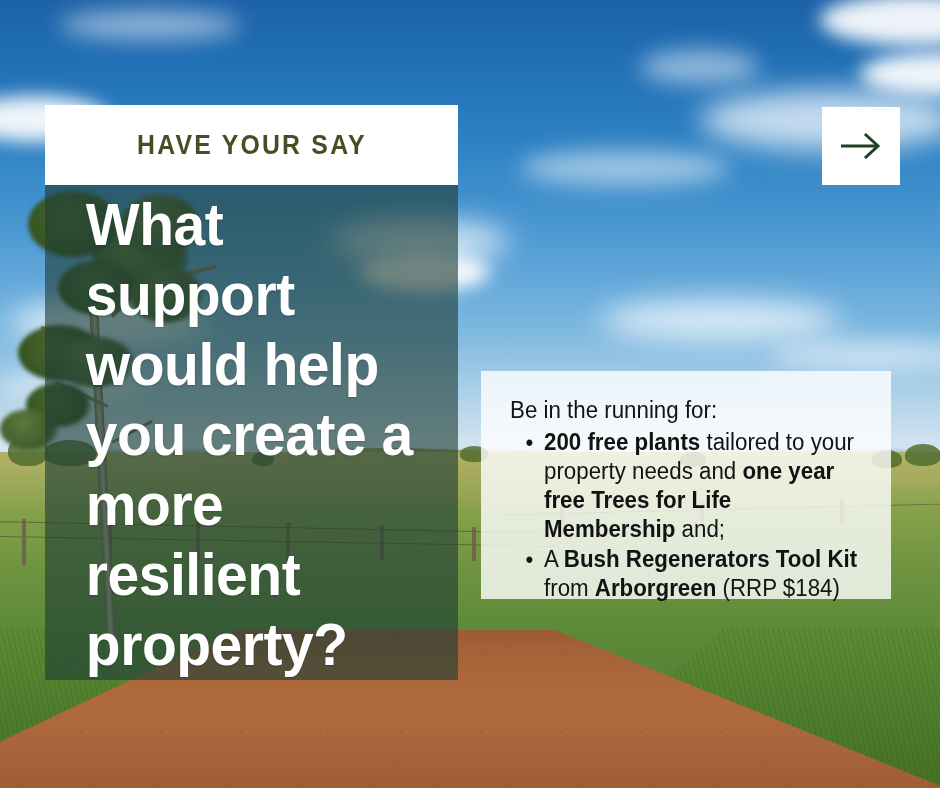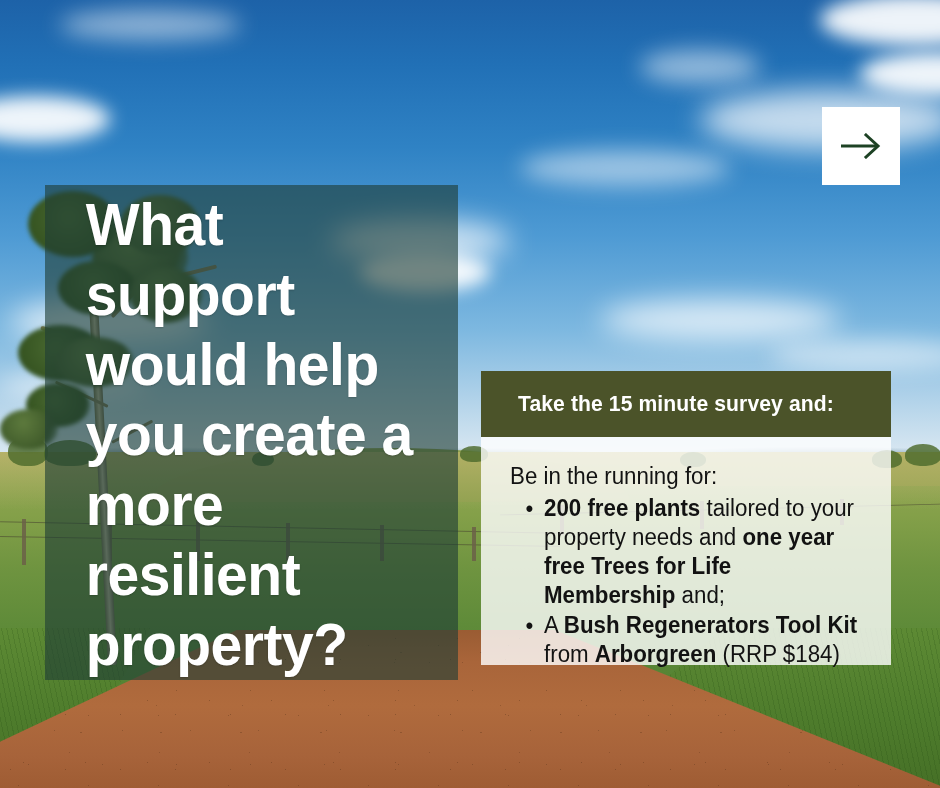--- a/index.html
+++ b/index.html
@@ -396,37 +396,37 @@
       <div class="foliage" style="left:120px; top:0px;   width:80px;  height:60px;"></div>
       <div class="foliage d" style="left:58px;  top:66px;  width:78px;  height:54px;"></div>
       <div class="foliage" style="left:130px; top:72px;  width:72px;  height:56px;"></div>
       <div class="foliage d" style="left:18px;  top:130px; width:84px;  height:56px;"></div>
       <div class="foliage" style="left:56px;  top:142px; width:78px;  height:50px;"></div>
       <div class="foliage d" style="left:26px;  top:188px; width:64px;  height:44px;"></div>
       <div class="foliage" style="left:0px;   top:214px; width:58px;  height:40px;"></div>
     </div>
   </div>
 
+  <div class="eyebrow-box">
+    <span class="eyebrow-text">HAVE YOUR SAY</span>
+  </div>
 
   <div class="headline-panel"></div>
   <div class="headline">What support would help you create a more resilient property?</div>
 
   <div class="arrow-btn">
     <span>
       <svg width="44" height="26" viewBox="0 0 44 26" aria-hidden="true">
         <line x1="2" y1="13" x2="39" y2="13" stroke="#1d4224" stroke-width="3"></line>
         <polyline points="27,2 39,13 27,24" fill="none" stroke="#1d4224" stroke-width="3" stroke-linecap="square" stroke-linejoin="miter"></polyline>
       </svg>
     </span>
   </div>
 
   <div class="offer-card">
-    <div class="offer-head">
-      <span class="offer-head-text">Take the 15 minute survey and:</span>
-    </div>
     <div class="offer-body">
       <p class="offer-intro">Be in the running for:</p>
       <ul class="offer-list" id="offer-list">
           <li><span class="bullet">•</span><b>200 free plants</b><span> tailored to your property needs and </span><b>one year free Trees for Life Membership</b><span> and;</span></li>
           <li><span class="bullet">•</span><span>A </span><b>Bush Regenerators Tool Kit</b><span> from </span><b>Arborgreen</b><span> (RRP $184)</span></li>
         </ul>
     </div>
   </div>
 
 </div>

